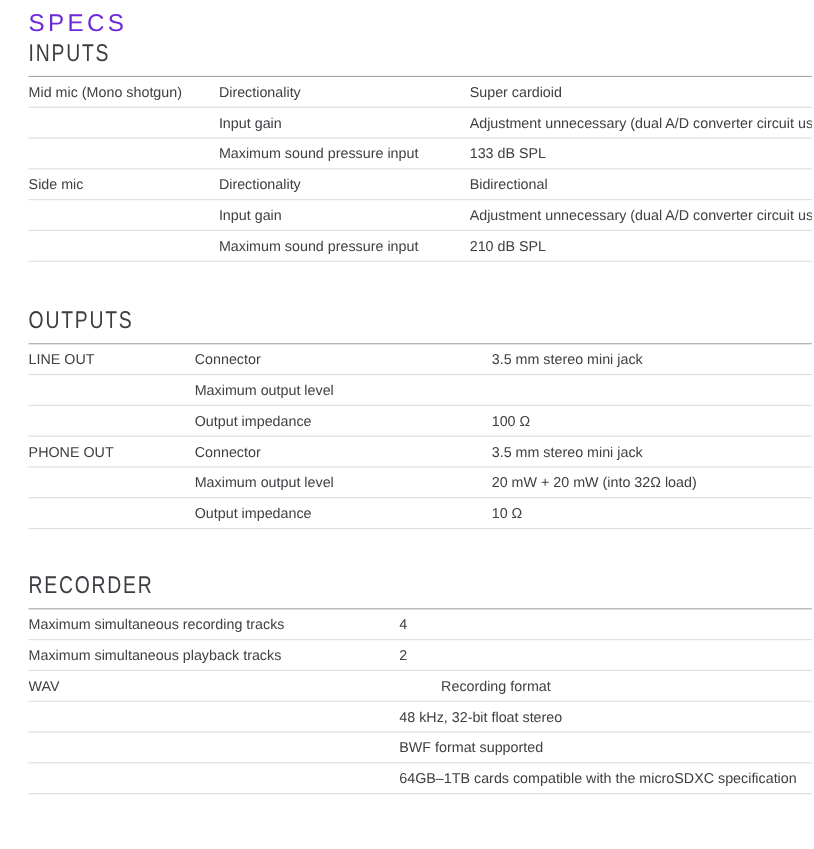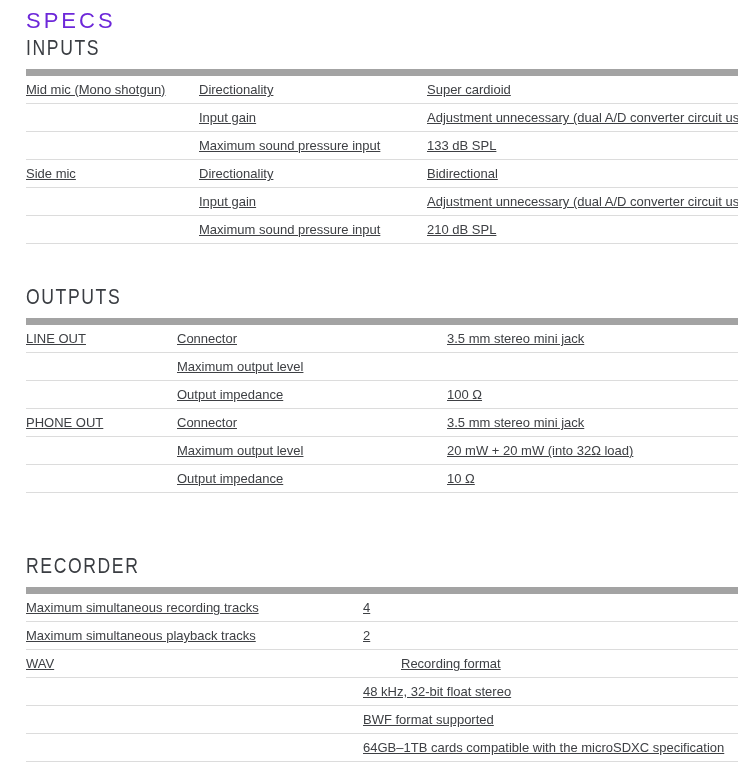--- a/index.html
+++ b/index.html
@@ -31,25 +31,24 @@
     font-weight: 500;
     letter-spacing: 2px;
     color: #3a3d42;
     line-height: 26px;
     transform: scaleX(0.8);
     transform-origin: 0 50%;
     white-space: nowrap;
   }
   .heading-wrap-1 { margin-top: 0; margin-bottom: 8px; }
   .heading-wrap-2 { margin-top: 40px; margin-bottom: 8px; }
-  .heading-wrap-3 { margin-top: 60px; margin-bottom: 8px; }
+  .heading-wrap-3 { margin-top: 38px; margin-bottom: 8px; }
 
   .spec-table {
-    border-top: 7px solid #a3a3a3;
-    text-decoration: underline;
+    border-top: 1px solid #a3a3a3;
   }
   .spec-row {
     display: flex;
     height: 28px;
     line-height: 27px;
     border-bottom: 1px solid #dcdcdc;
     white-space: nowrap;
   }
   .cell { overflow: hidden; }
   .t-inputs  .c1 { width: 173px; flex: 0 0 auto; }

